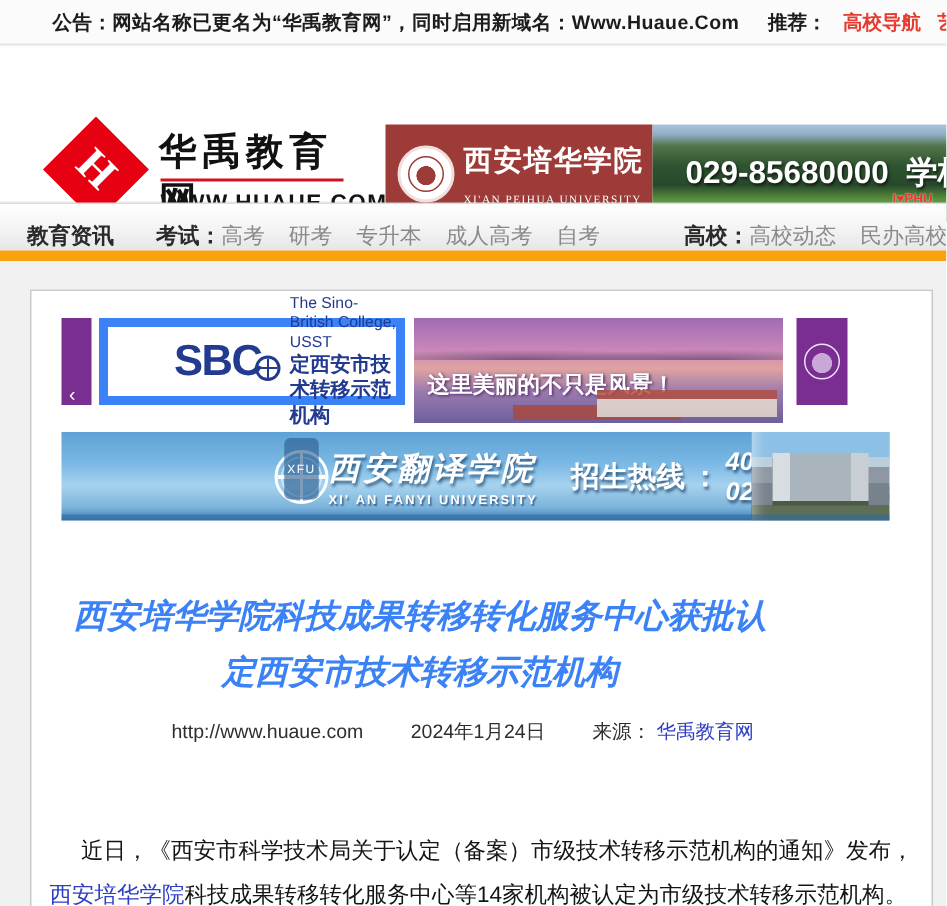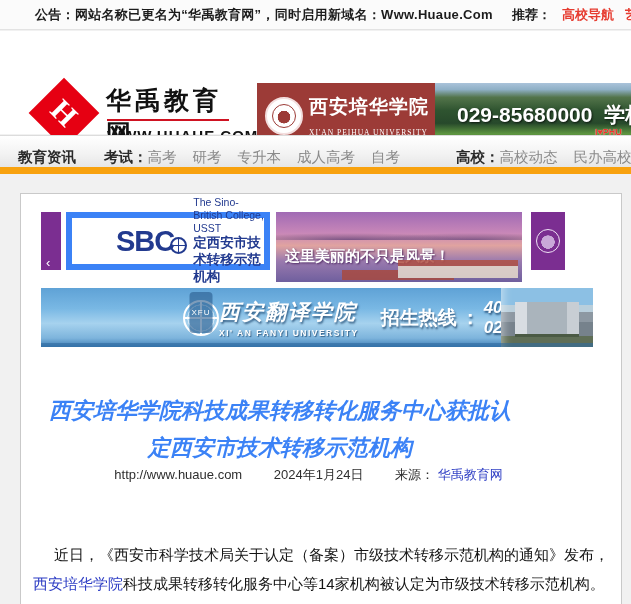--- a/index.html
+++ b/index.html
@@ -109,21 +109,21 @@
   .fanyi-photo { position:absolute; right:0; top:0; width:92px; height:59px;
                  background:linear-gradient(180deg,#8cc0e4 0 28%,#b9cfdc 28% 40%,#8d98a2 40% 58%,#76828c 58% 82%,#5f6e56 82% 100%);
                  box-shadow:inset 10px 0 10px -8px rgba(255,255,255,.5); }
   .fanyi-photo::before { content:""; position:absolute; left:14px; top:14px; width:64px; height:32px;
                  background:linear-gradient(90deg,#d8dde2 0 18%,#aab4bc 18% 82%,#c8ced4 82% 100%);
                  box-shadow:0 3px 0 #4a5a44; }
 
   
   .title { margin-top:45px; padding-right:82px; text-align:center; color:#3b82f6;
            font-size:22px; font-weight:bold; line-height:37px;font-style:italic; }
-  .meta { padding-right:25px; text-align:center; font-size:13px; color:#2e2e2e; }
+  .meta { margin-top:13px; padding-right:25px; text-align:center; font-size:13px; color:#2e2e2e; }
   .meta .m-url { margin-right:28px; }
   .meta .m-date { margin-right:28px; }
   .meta a.src { color:#2d3dc4; text-decoration:none; }
   .para { margin-top:56px; padding:0 12px; font-size:15px; line-height:29px; color:#141414; text-indent:21px; }
   .para a.plink { color:#2d3dc4; text-decoration:none; }
 </style>
 </head>
 <body>
 
 <div class="page">

